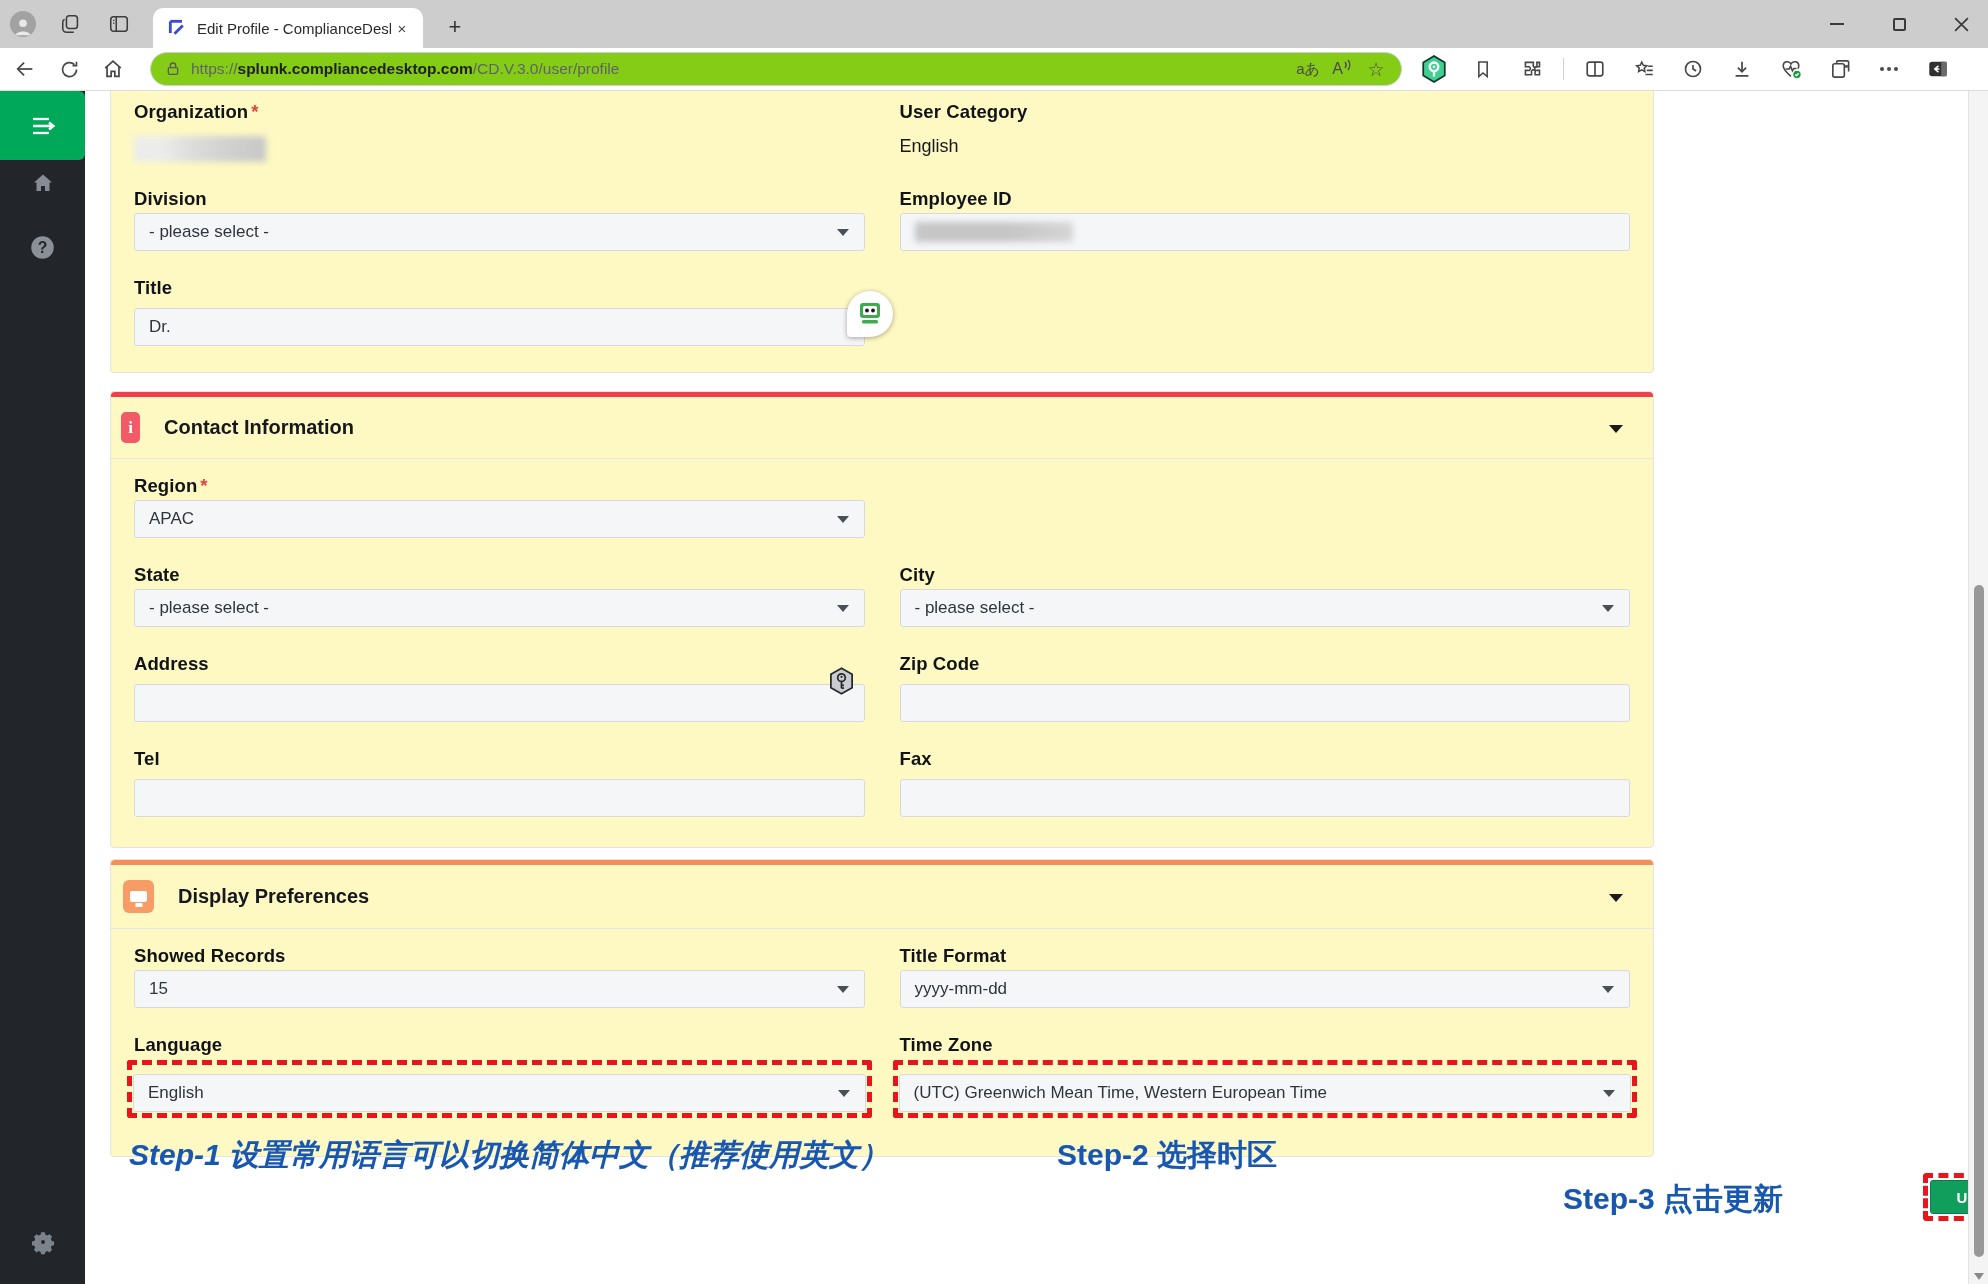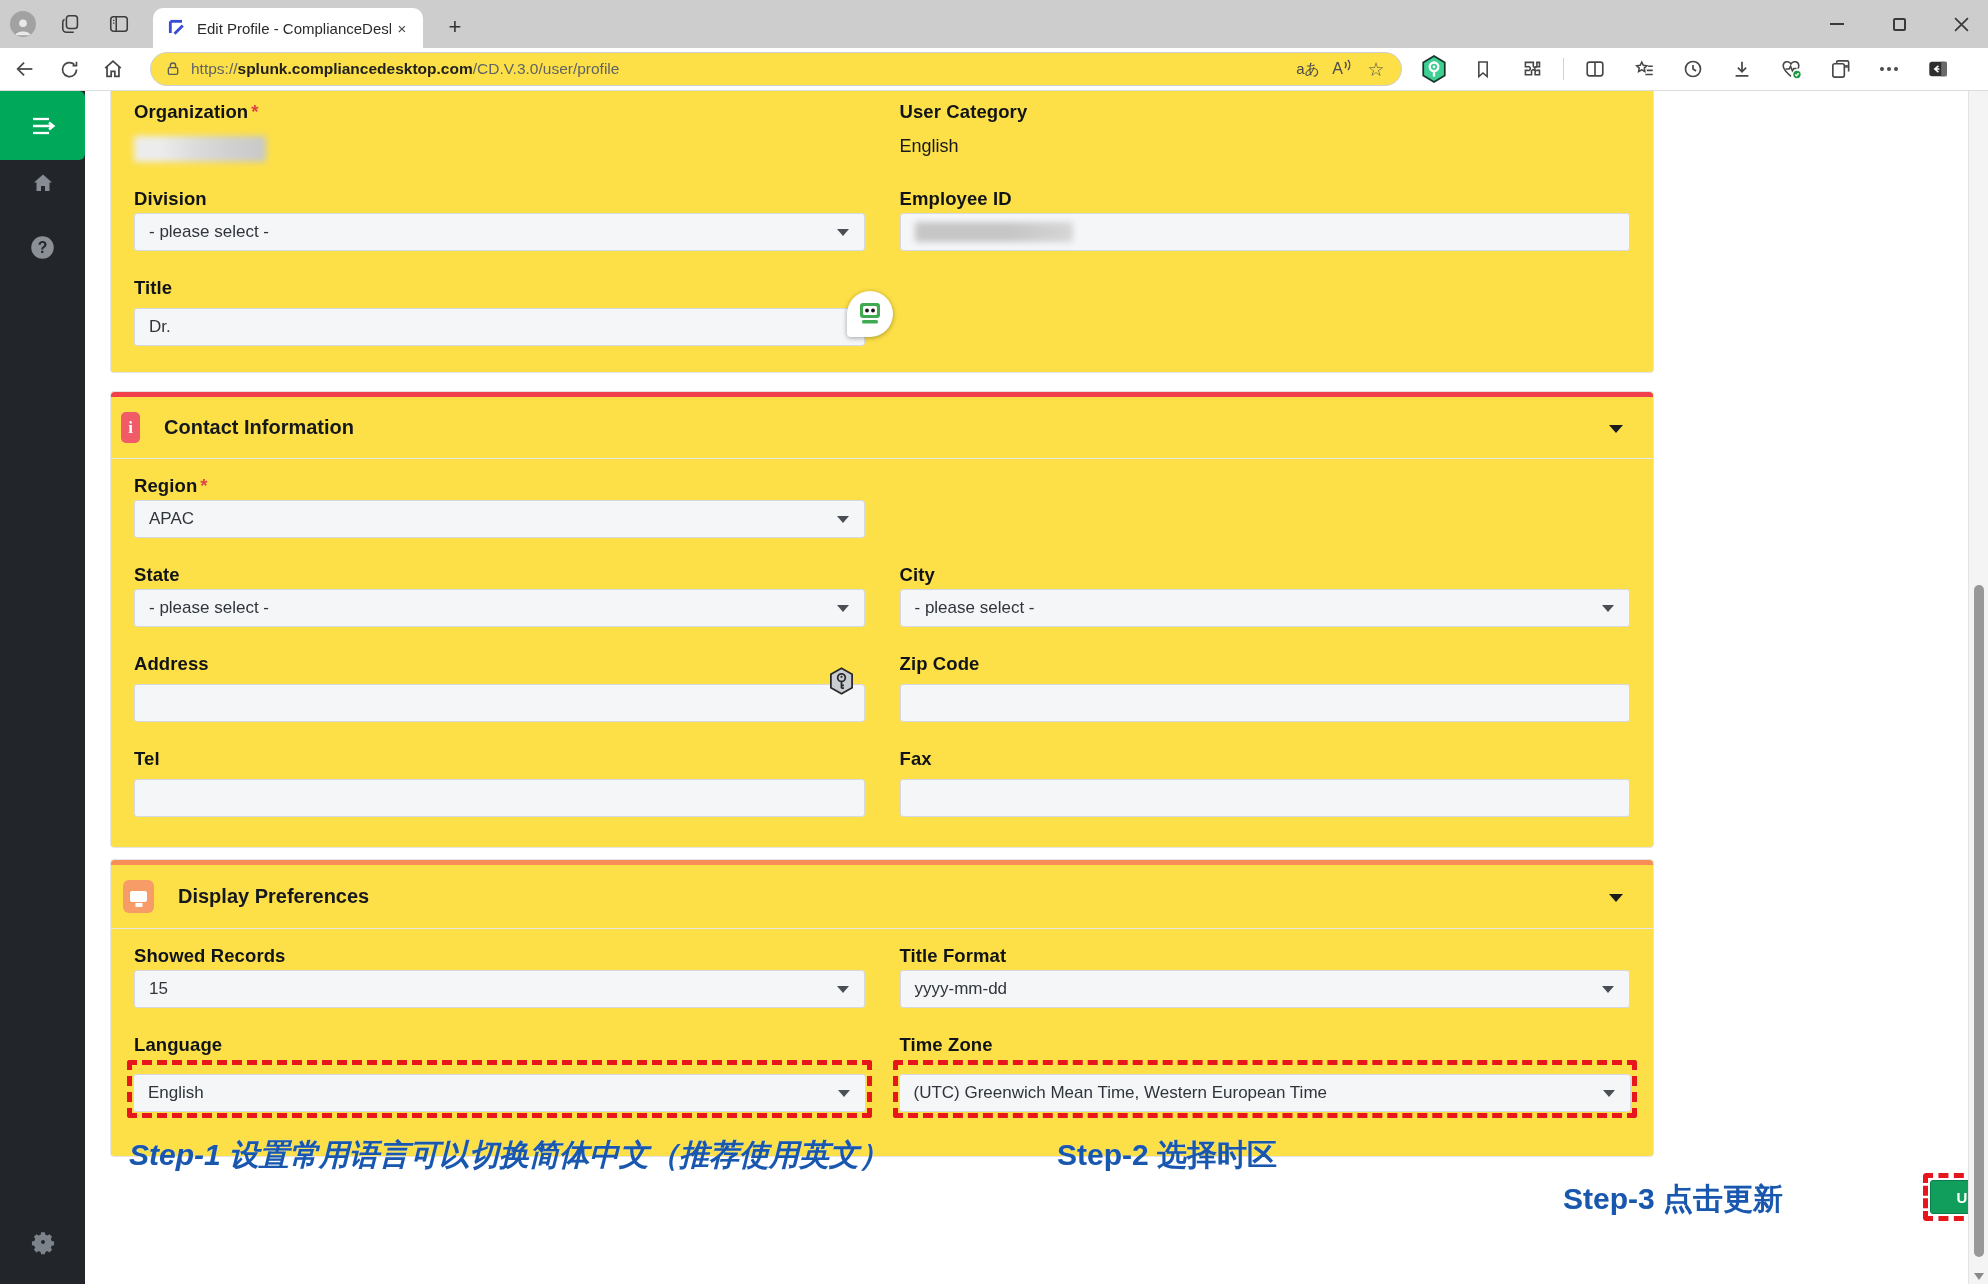--- a/index.html
+++ b/index.html
@@ -14,39 +14,39 @@
   .tab-title { flex:1; font-size:15px; color:#2b2b2b; white-space:nowrap; overflow:hidden; margin-left:10px; }
   .tab-close { width:22px; height:22px; display:flex; align-items:center; justify-content:center; color:#444; font-size:15px; border-radius:4px; }
   .newtab { position:absolute; left:440px; top:12px; width:30px; height:30px; display:flex; align-items:center; justify-content:center; font-size:22px; color:#333; }
   .win-controls { position:absolute; right:14px; top:0; height:48px; display:flex; align-items:center; gap:36px; }
   .wc { width:26px; height:26px; display:flex; align-items:center; justify-content:center; }
   .wc-min { width:14px; height:2px; background:#3a3a3a; }
   .wc-max { width:13px; height:13px; border:2px solid #3a3a3a; border-radius:2px; }
 
   .toolbar { position:absolute; left:0; top:48px; width:1988px; height:43px; background:#ffffff; border-bottom:1px solid #dcdcdc; display:flex; align-items:center; }
   .nav-ic { width:38px; height:34px; display:flex; align-items:center; justify-content:center; margin-left:6px; border-radius:6px; }
-  .addr { height:34px; flex:0 0 1252px; margin-left:18px; background:#fde047; border:1px solid #cfcfcf; border-radius:17px; display:flex; align-items:center; padding:0 8px 0 14px; }
+  .addr { height:34px; flex:0 0 1252px; margin-left:18px; background:#84cc16; border:1px solid #cfcfcf; border-radius:17px; display:flex; align-items:center; padding:0 8px 0 14px; }
   .addr .url { flex:1; font-size:15.5px; color:#5f6368; margin-left:10px; white-space:nowrap; overflow:hidden; }
   .addr .url b { color:#1f1f1f; font-weight:bold; }
   .pill-ic { width:34px; height:28px; display:flex; align-items:center; justify-content:center; color:#4a4a4a; font-size:16px; border-radius:5px; }
   .ext-row { display:flex; align-items:center; margin-left:12px; gap:9px; }
   .ext-ic { width:40px; height:34px; display:flex; align-items:center; justify-content:center; border-radius:6px; }
   .vdiv { width:1px; height:22px; background:#d2d2d2; margin:0 2px; }
   .dots3 { display:flex; gap:3px; }
   .dots3 i { width:4px; height:4px; border-radius:50%; background:#4a4a4a; }
 
   
   .sidebar { position:absolute; left:0; top:91px; width:85px; height:1193px; background:#22262b; }
   .sb-green { position:absolute; left:0; top:0; width:85px; height:69px; background:#00a859; border-radius:0 6px 6px 0; display:flex; align-items:center; justify-content:center; }
   .sb-ic { position:absolute; left:0; width:85px; display:flex; justify-content:center; }
 
   
   .main { position:absolute; left:85px; top:91px; width:1883px; height:1193px; background:#fff; overflow:hidden; }
 
-  .card { position:relative; margin-left:25px; width:1544px; background:#fde047; border:1px solid #e4e4e8; border-radius:0 0 4px 4px; }
+  .card { position:relative; margin-left:25px; width:1544px; background:#fef9c3; border:1px solid #e4e4e8; border-radius:0 0 4px 4px; }
   .card-first { border-top:none; padding:10px 23px 26px 23px; }
   .card-accent { border-radius:4px; margin-top:18px; }
   .accent-bar { height:5px; width:100%; border-radius:4px 4px 0 0; }
   .accent-red { background:#ef404b; }
   .accent-orange { background:#f78e5a; }
 
   .sec-head { display:flex; align-items:center; padding:15px 22px 15px 10px; position:relative; }
   .sec-ic-i { width:19px; height:31px; margin-left:0px; background:#f15b68; border-radius:5px; color:#fff; font-weight:bold; font-size:17px; display:flex; align-items:center; justify-content:center; font-family:"Liberation Serif",serif; }
   .sec-ic-mon { width:31px; height:33px; background:#f79b67; border-radius:6px; display:flex; align-items:center; justify-content:center; position:relative; }
   .mon-screen { width:17px; height:11px; background:#fff; border-radius:2px; position:relative; }

